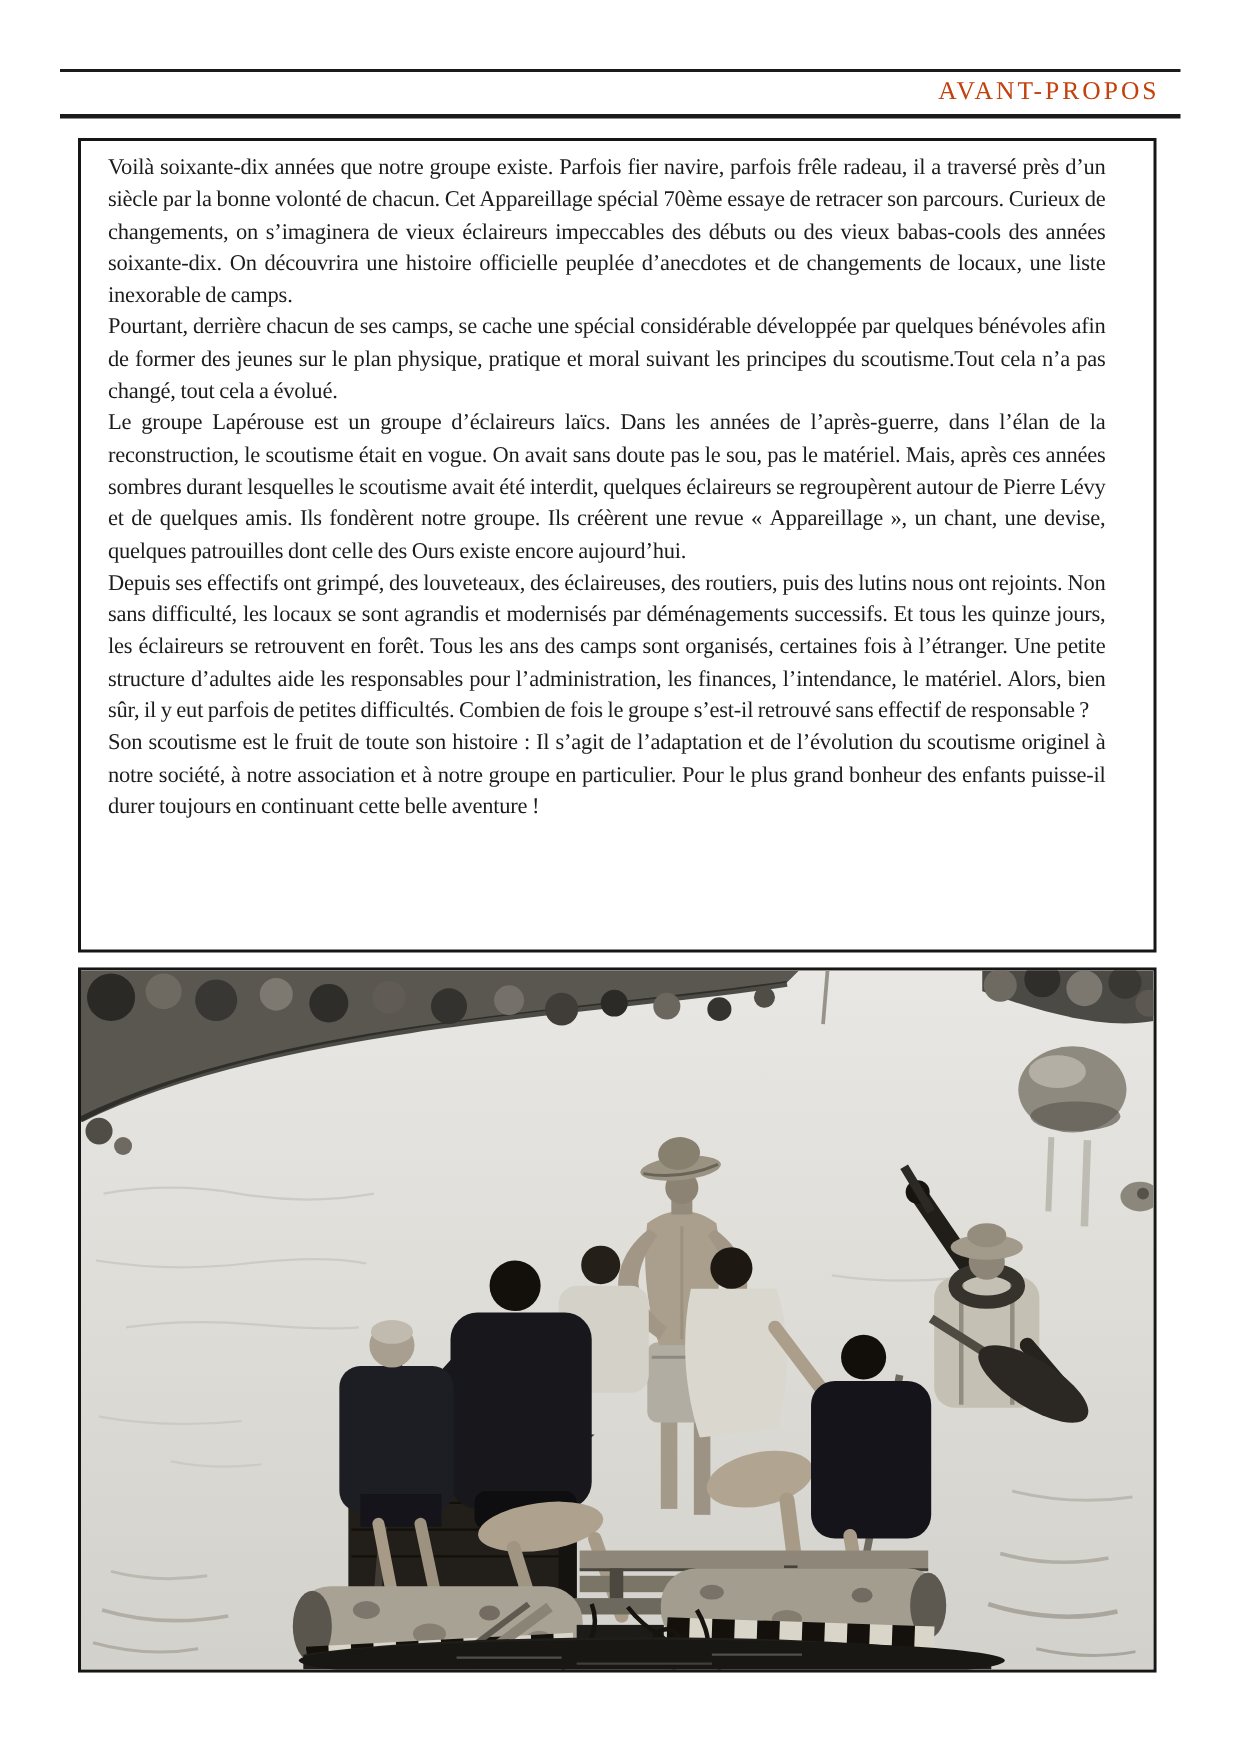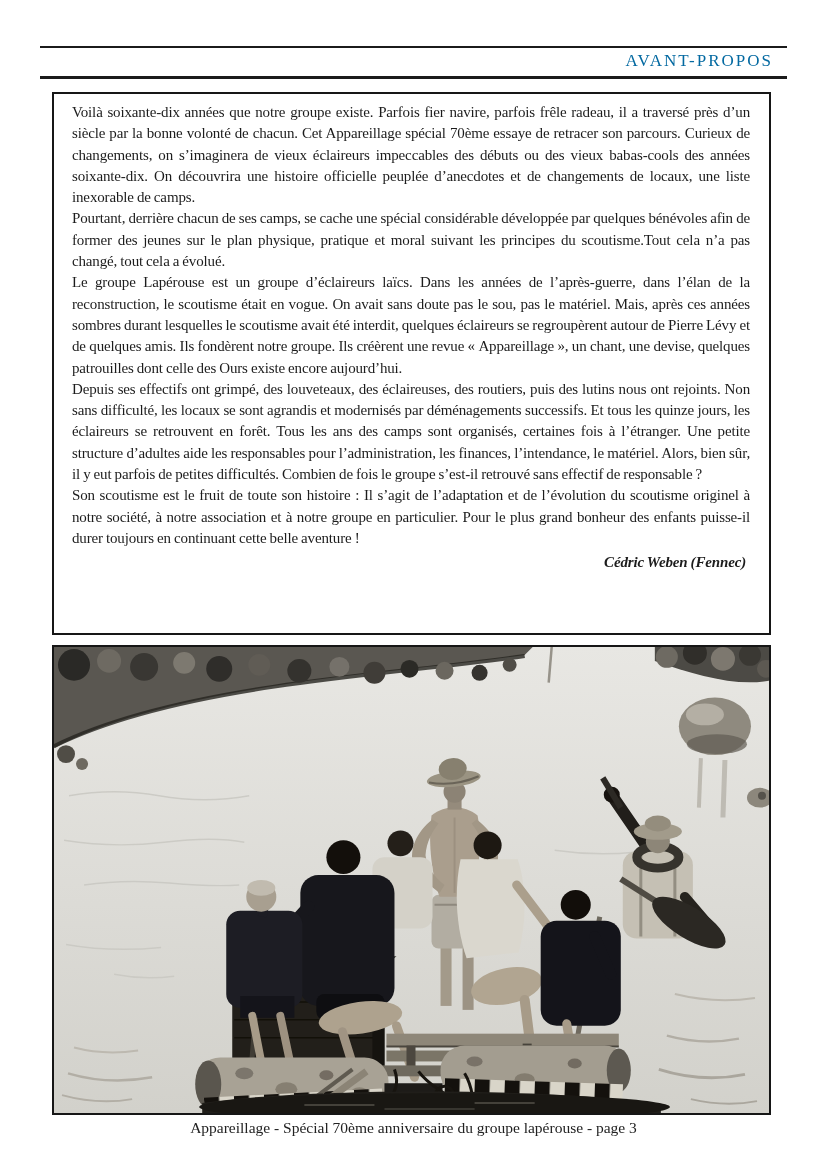--- a/index.html
+++ b/index.html
@@ -9,27 +9,27 @@
     background:#ffffff;
     font-family:"Liberation Serif","DejaVu Serif",serif;
     color:#1d1d1d;
     overflow:hidden;
   }
   .rule{position:absolute;left:40px;width:747px;background:#1b1b1b;}
   .rule-thin{top:46px;height:2px;}
   .rule-thick{top:76px;height:3px;}
   .header-title{
     position:absolute;top:51px;right:54px;
-    font-size:17px;letter-spacing:2px;color:#0369a1;
+    font-size:17px;letter-spacing:2px;color:#c2410c;
   }
   .foreword-box{
     position:absolute;left:52px;top:92px;
     width:719px;height:543px;
     border:2px solid #161616;box-sizing:border-box;
-    padding:8px 19px 0 18px;
+    padding:8px 32px 0 18px;
     font-size:15px;line-height:21.3px;
     letter-spacing:-0.15px;word-spacing:-0.5px;
     text-align:justify;color:#1c1c1c;
     overflow:hidden;
   }
   .foreword-box p{margin:0;}
   .signature{
     text-align:right;font-weight:bold;font-style:italic;
     margin-top:3px;padding-right:4px;
   }
@@ -53,21 +53,20 @@
   <div class="rule rule-thin"></div>
   <div class="header-title">AVANT-PROPOS</div>
   <div class="rule rule-thick"></div>
 
   <div class="foreword-box">
     <p>Voilà soixante-dix années que notre groupe existe. Parfois fier navire, parfois frêle radeau, il a traversé près d’un siècle par la bonne volonté de chacun. Cet Appareillage spécial 70ème essaye de retracer son parcours. Curieux de changements, on s’imaginera de vieux éclaireurs impeccables des débuts ou des vieux babas-cools des années soixante-dix. On découvrira une histoire officielle peuplée d’anecdotes et de changements de locaux, une liste inexorable de camps.</p>
     <p>Pourtant, derrière chacun de ses camps, se cache une spécial considérable développée par quelques bénévoles afin de former des jeunes sur le plan physique, pratique et moral suivant les principes du scoutisme.Tout cela n’a pas changé, tout cela a évolué.</p>
     <p>Le groupe Lapérouse est un groupe d’éclaireurs laïcs. Dans les années de l’après-guerre, dans l’élan de la reconstruction, le scoutisme était en vogue. On avait sans doute pas le sou, pas le matériel. Mais, après ces années sombres durant lesquelles le scoutisme avait été interdit, quelques éclaireurs se regroupèrent autour de Pierre Lévy et de quelques amis. Ils fondèrent notre groupe. Ils créèrent une revue «&nbsp;Appareillage&nbsp;», un chant, une devise, quelques patrouilles dont celle des Ours existe encore aujourd’hui.</p>
     <p>Depuis ses effectifs ont grimpé, des louveteaux, des éclaireuses, des routiers, puis des lutins nous ont rejoints. Non sans difficulté, les locaux se sont agrandis et modernisés par déménagements successifs. Et tous les quinze jours, les éclaireurs se retrouvent en forêt. Tous les ans des camps sont organisés, certaines fois à l’étranger. Une petite structure d’adultes aide les responsables pour l’administration, les finances, l’intendance, le matériel. Alors, bien sûr, il y eut parfois de petites difficultés. Combien de fois le groupe s’est-il retrouvé sans effectif de responsable&nbsp;?</p>
     <p>Son scoutisme est le fruit de toute son histoire&nbsp;: Il s’agit de l’adaptation et de l’évolution du scoutisme originel à notre société, à notre association et à notre groupe en particulier. Pour le plus grand bonheur des enfants puisse-il durer toujours en continuant cette belle aventure&nbsp;!</p>
-    <div class="signature">Cédric Weben (Fennec)</div>
   </div>
 
   <div class="photo-frame">
     <svg viewBox="0 0 714 470" preserveAspectRatio="none" aria-hidden="true">
       <defs>
         <linearGradient id="waterGrad" x1="0" y1="0" x2="0" y2="1">
           <stop offset="0" stop-color="#e8e7e3"></stop>
           <stop offset="0.55" stop-color="#dcdbd6"></stop>
           <stop offset="1" stop-color="#d2d1cb"></stop>
         </linearGradient>
@@ -257,15 +256,14 @@
         <path d="M8,452 q36,10 70,4" stroke="#b2aea5" stroke-width="2"></path>
         <path d="M20,404 q30,8 64,3" stroke="#bdb9b0" stroke-width="2"></path>
         <path d="M612,392 q36,10 72,3" stroke="#b2aea5" stroke-width="2.5"></path>
         <path d="M604,426 q44,14 86,5" stroke="#aaa69d" stroke-width="3"></path>
         <path d="M636,456 q34,8 66,2" stroke="#aaa69d" stroke-width="2"></path>
         <path d="M620,350 q40,10 80,4" stroke="#bdb9b0" stroke-width="2"></path>
       </g>
     </svg>
   </div>
 
-  <div class="footer-caption">Appareillage - Spécial 70ème anniversaire du groupe lapérouse - page 3</div>
 
 </div>
 
 </body></html>

